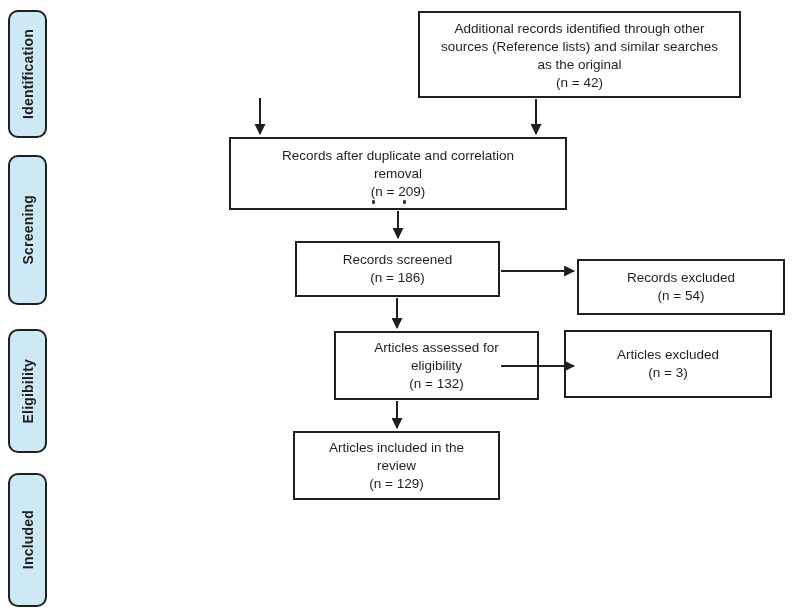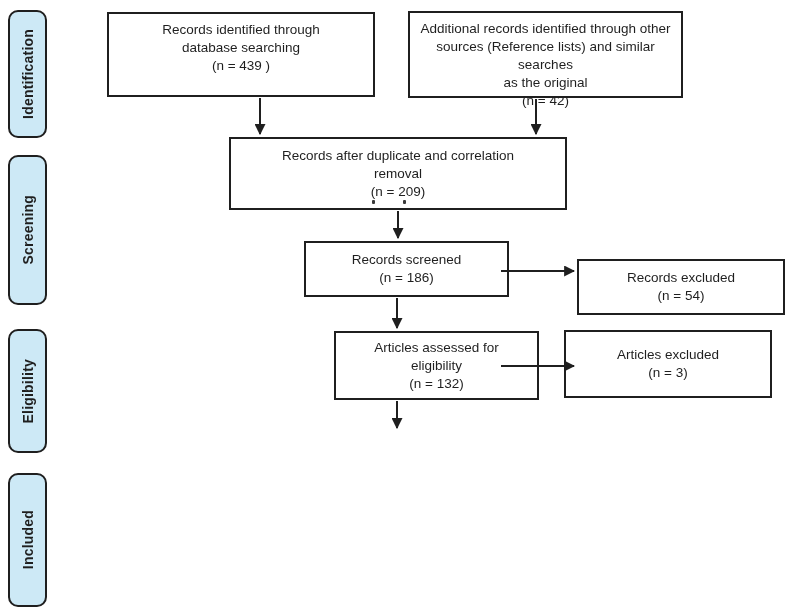--- a/index.html
+++ b/index.html
@@ -50,23 +50,23 @@
     display: flex;
     align-items: center;
     justify-content: center;
     text-align: center;
     font-size: 13.5px;
     line-height: 18px;
   }
   .node > span { white-space: pre-line; display: block; }
   .node.top { align-items: flex-start; padding-top: 7px; }
   .n-a { left: 107px; top: 12px;  width: 268px; height: 85px; }
-  .n-b { left: 408px; top: 11px;  width: 275px; height: 87px; }
+  .n-b { left: 418px; top: 11px;  width: 323px; height: 87px; }
   .n-c { left: 229px; top: 137px; width: 338px; height: 73px; }
-  .n-d { left: 295px; top: 241px; width: 205px; height: 56px; margin-left: 9px; }
+  .n-d { left: 295px; top: 241px; width: 205px; height: 56px; }
   .n-e { left: 577px; top: 259px; width: 208px; height: 56px; }
   .n-f { left: 295px; top: 331px; width: 205px; height: 69px; margin-left: 39px; }
   .n-g { left: 564px; top: 330px; width: 208px; height: 68px; }
   .n-h { left: 293px; top: 431px; width: 207px; height: 69px; }
   
   .artifact {
     position: absolute;
     width: 3px;
     height: 4px;
     background: #3a3a3a;
@@ -99,25 +99,20 @@
   <div class="stage s2">
     <span class="stage-label">Screening</span>
   </div>
   <div class="stage s3">
     <span class="stage-label">Eligibility</span>
   </div>
   <div class="stage s4">
     <span class="stage-label">Included</span>
   </div>
 
-  <div class="node n-a top">
-    <span>Records identified through
-database searching
-(n = 439 )</span>
-  </div>
   <div class="node n-b top">
     <span>Additional records identified through other
 sources (Reference lists) and similar searches
 as the original
 (n = 42)</span>
   </div>
   <div class="node n-c">
     <span>Records after duplicate and correlation
 removal
 (n = 209)</span>
@@ -132,20 +127,25 @@
   </div>
   <div class="node n-f">
     <span>Articles assessed for
 eligibility
 (n = 132)</span>
   </div>
   <div class="node n-g">
     <span>Articles excluded
 (n = 3)</span>
   </div>
+  <div class="node n-h">
+    <span>Articles included in the
+review
+(n = 129)</span>
+  </div>
 
   <div class="artifact a-dot1"></div>
   <div class="artifact a-dot2"></div>
 
   <svg class="arrows" viewBox="0 0 795 616" xmlns="http://www.w3.org/2000/svg">
     <defs>
       <marker id="ah" viewBox="0 0 10 10" refX="9" refY="5" markerWidth="5.5" markerHeight="5.5" orient="auto-start-reverse">
         <path class="head" d="M 0 0 L 10 5 L 0 10 z"></path>
       </marker>
     </defs>

